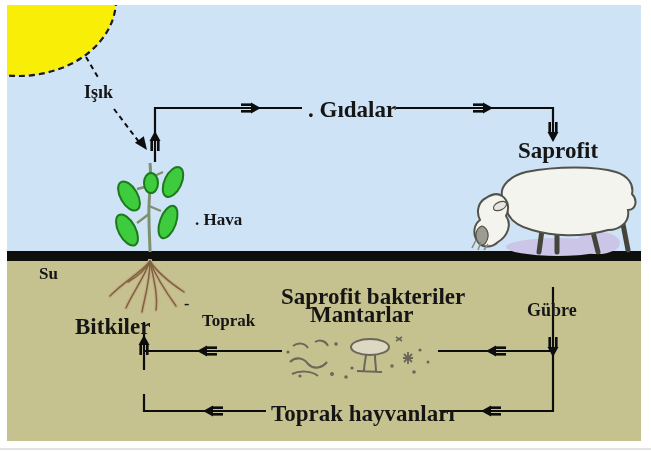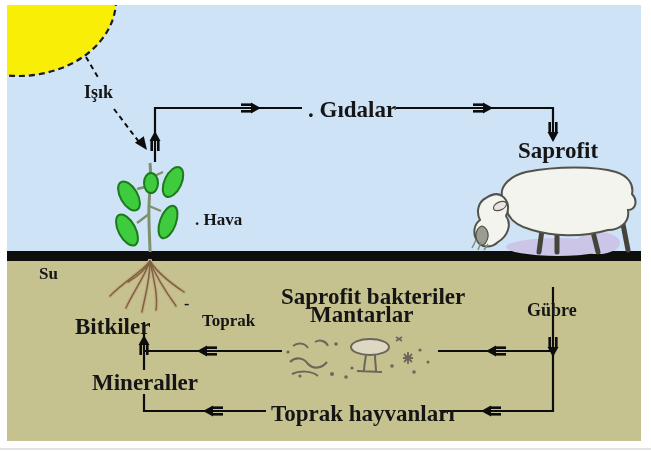--- a/index.html
+++ b/index.html
@@ -151,17 +151,16 @@
   <div class="lbl f18" style="left:84px;top:83px;">Işık</div>
   <div class="lbl f17" style="left:308px;top:98px;">. Gıdalar</div>
   <div class="lbl f17" style="left:518px;top:139px;">Saprofit</div>
   <div class="lbl f19" style="left:195px;top:211px;">. Hava</div>
   <div class="lbl f19" style="left:39px;top:265px;">Su</div>
   <div class="lbl f19" style="left:202px;top:264px;margin-top:48px;">Toprak</div>
   <div class="lbl f17" style="left:75px;top:315px;text-align:right;">Bitkiler</div>
   <div class="lbl f17" style="left:310px;top:303px;">Mantarlar</div>
   <div class="lbl f17" style="left:281px;top:285px;">Saprofit bakteriler</div>
   <div class="lbl f18" style="left:527px;top:261px;margin-top:40px;">Gübre</div>
-  <div class="lbl f17" style="left:92px;top:371px;">Mineraller</div>
   <div class="lbl f17" style="left:271px;top:402px;font-family:Liberation Serif, serif;">Toprak hayvanları</div>
   <div class="lbl f16" style="left:184px;top:296px;">-</div>
 
 </div>
 
 </body></html>

